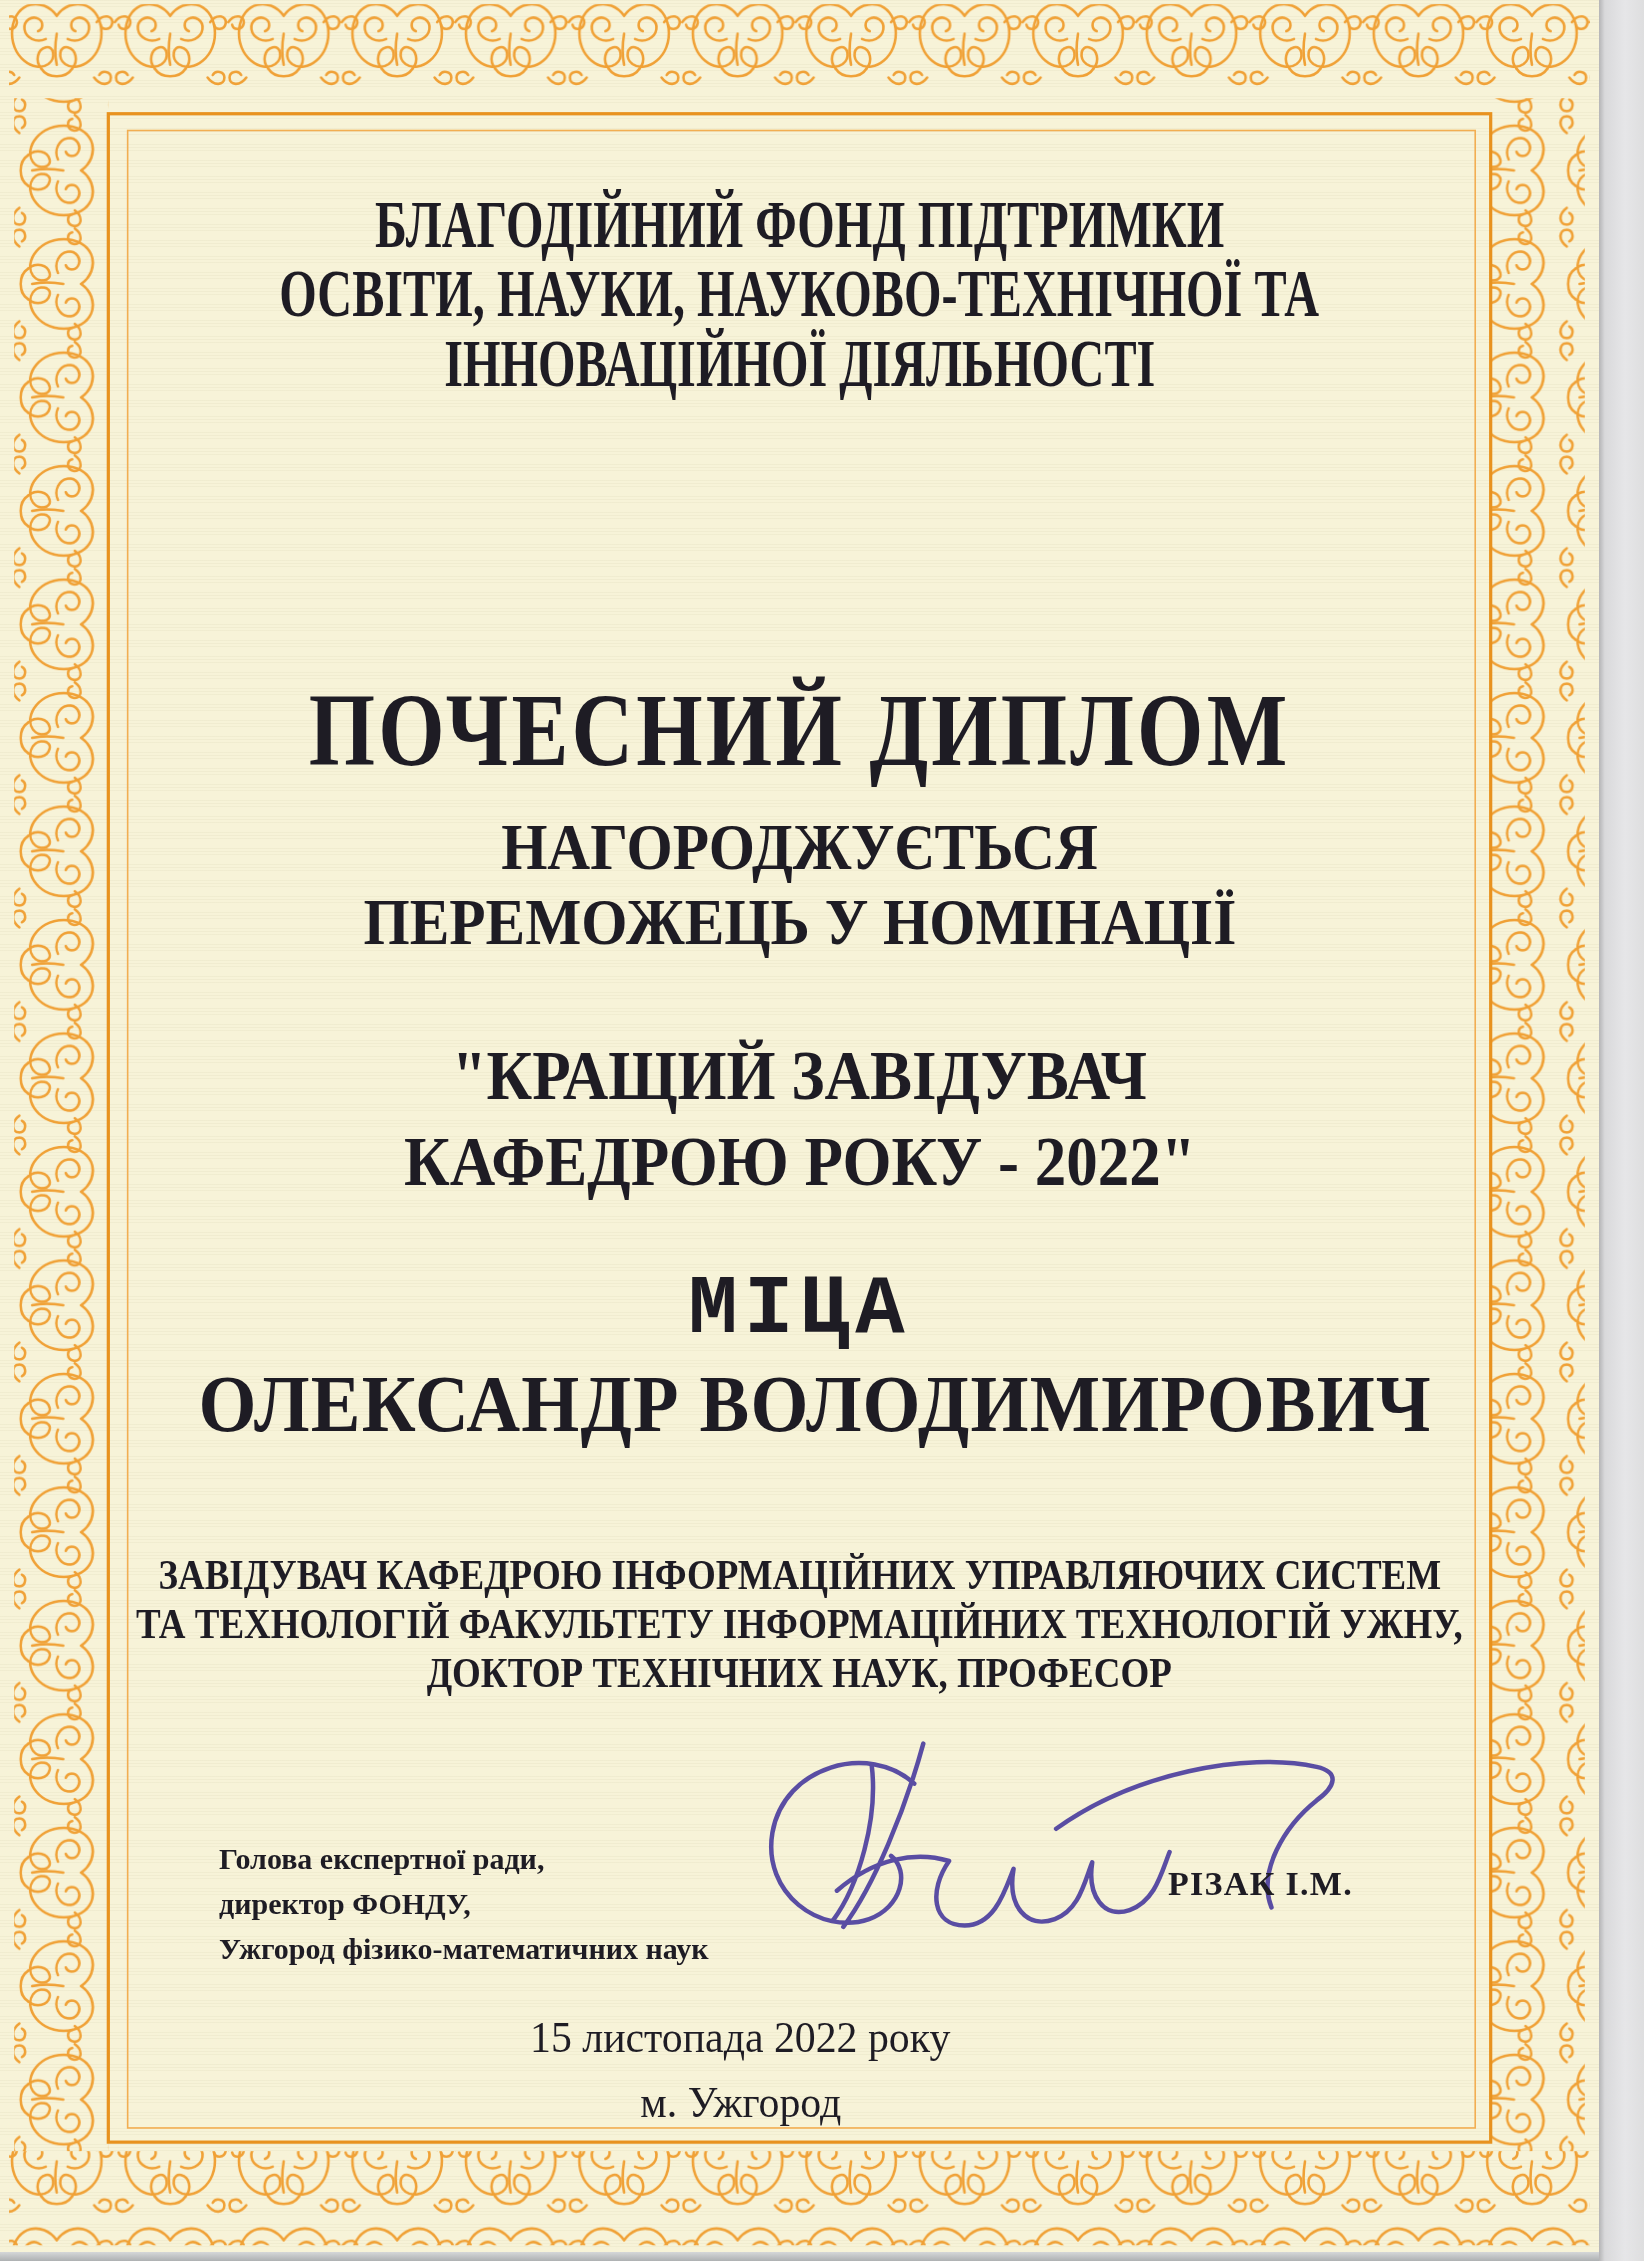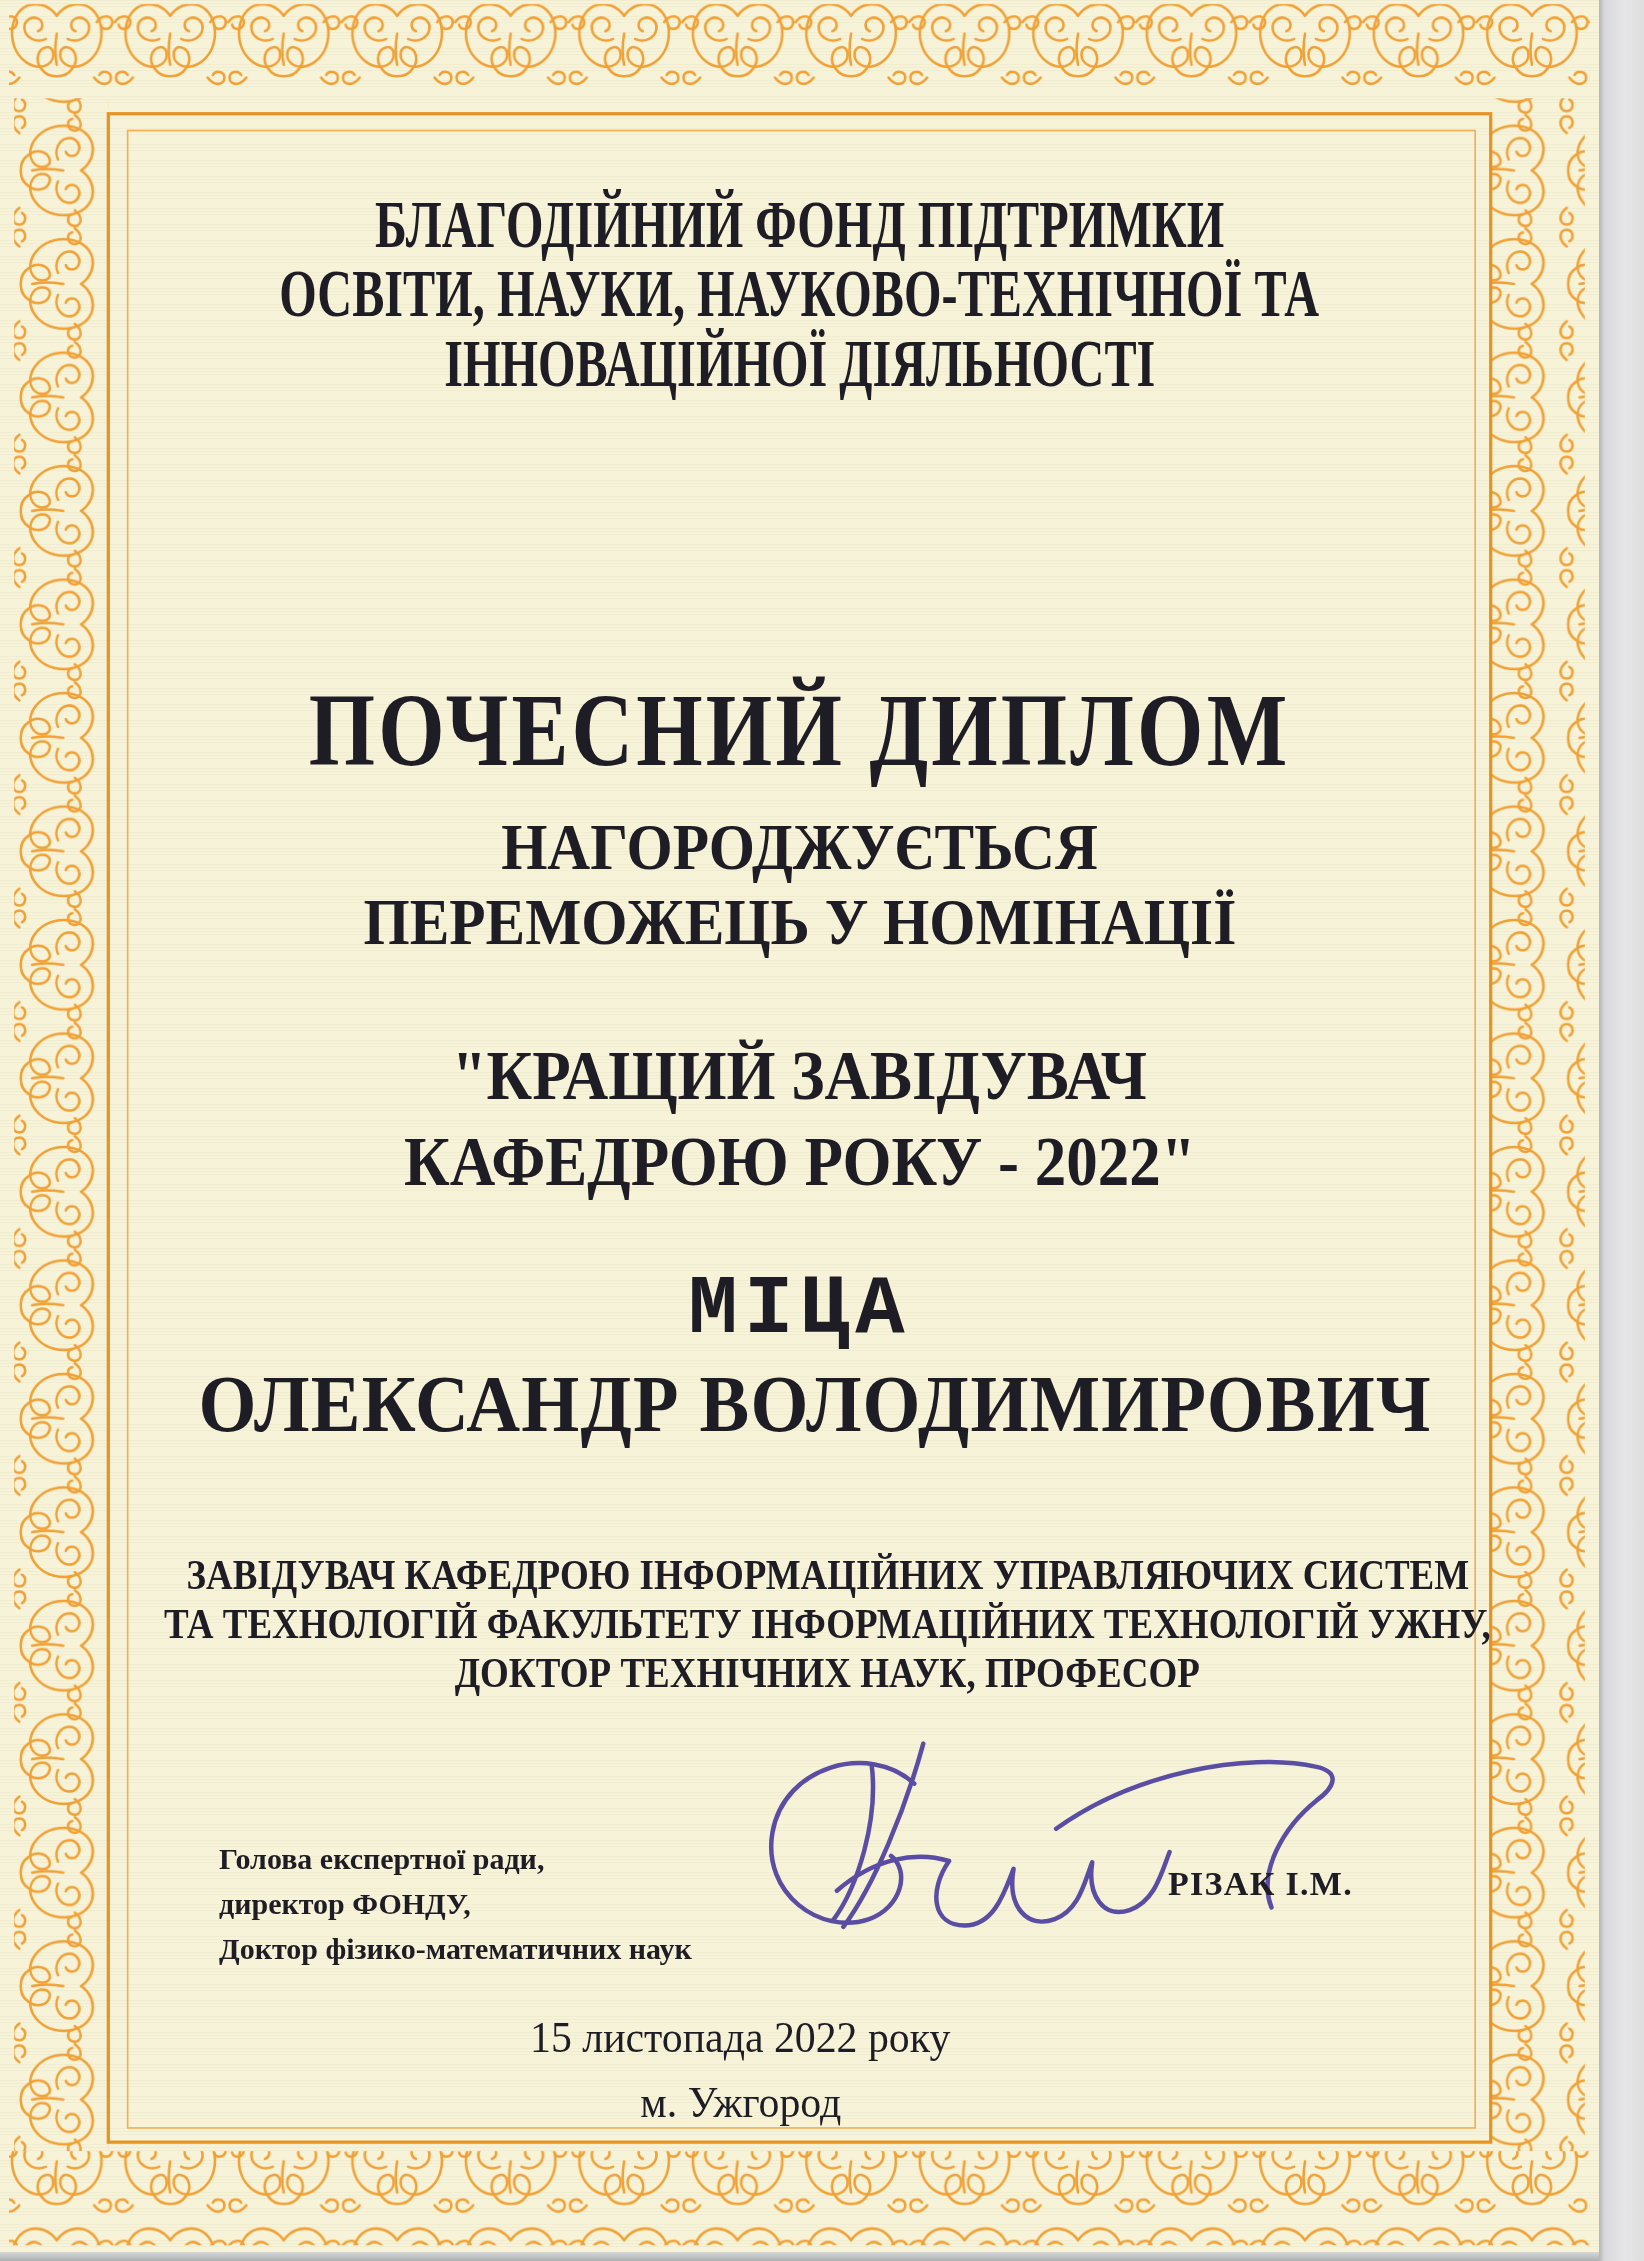--- a/index.html
+++ b/index.html
@@ -34,21 +34,21 @@
   .title{font-size:104px;letter-spacing:3.9px;}
   .title>span{transform:scaleX(0.82);}
   .award{font-size:66px;}
   .award>span{transform:scaleX(0.90);}
   .nom{font-size:70px;}
   .nom>span{transform:scaleX(0.90);}
   .lastname{font-size:84px;letter-spacing:6.4px;font-family:Liberation Mono, monospace;}
   .lastname>span{transform:scaleX(0.98);}
   .fullname{font-size:81px;letter-spacing:1.3px;margin-left:16px;}
   .fullname>span{transform:scaleX(0.92);}
-  .desc{font-size:43px;margin-left:28px;}
+  .desc{font-size:43px;}
   .desc>span{transform:scaleX(0.86);}
   .roles{position:absolute;left:219px;top:1836px;color:var(--ink);
          font-size:30px;font-weight:bold;line-height:1.5;text-align:left;}
   .sig-name{position:absolute;left:1168px;top:1865px;color:var(--ink);
             font-size:34px;font-weight:bold;letter-spacing:1.3px;text-align:center;}
   .dateblock .line{left:-59px;}
   .dateline{font-size:44px;font-weight:normal;}
   .dateline>span{transform:scaleX(0.95);}
 </style>
 </head>
@@ -104,21 +104,21 @@
     <div class="line lastname" style="top:1268px"><span>МІЦА</span></div>
     <div class="line fullname" style="top:1364px"><span>ОЛЕКСАНДР ВОЛОДИМИРОВИЧ</span></div>
 
     <div class="line desc" style="top:1553px"><span>ЗАВІДУВАЧ КАФЕДРОЮ ІНФОРМАЦІЙНИХ УПРАВЛЯЮЧИХ СИСТЕМ</span></div>
     <div class="line desc" style="top:1602px"><span>ТА ТЕХНОЛОГІЙ ФАКУЛЬТЕТУ ІНФОРМАЦІЙНИХ ТЕХНОЛОГІЙ УЖНУ,</span></div>
     <div class="line desc" style="top:1651px"><span>ДОКТОР ТЕХНІЧНИХ НАУК, ПРОФЕСОР</span></div>
 
     <div class="roles">
       <div>Голова експертної ради,</div>
       <div>директор ФОНДУ,</div>
-      <div>Доктор фізико-математичних наук</div>
+      <div>Ужгород фізико-математичних наук</div>
     </div>
 
     <svg class="abs" width="1599" height="2252" viewBox="0 0 2480 3492" aria-hidden="true">
       <path fill="none" stroke="#4c3f9e" stroke-width="7" stroke-linecap="round" stroke-linejoin="round" opacity="0.92" d="M1418,2766 C1348,2702 1216,2738 1198,2842 C1182,2936 1272,3002 1348,2976 C1398,2958 1412,2902 1382,2878
            M1432,2704 C1404,2806 1356,2924 1308,2988
            M1352,2738 C1362,2820 1332,2924 1292,2978
            M1298,2932 C1356,2882 1420,2870 1472,2886 C1440,2932 1446,2986 1496,2986 C1542,2986 1558,2934 1572,2898 C1562,2956 1592,2992 1636,2976 C1674,2962 1682,2918 1694,2888 C1686,2940 1712,2976 1752,2962 C1792,2948 1802,2902 1814,2872
            M1638,2836 C1758,2750 1932,2716 2042,2740 C2078,2748 2072,2770 2042,2792 C1992,2832 1950,2902 1972,2958"></path>
     </svg>
 

